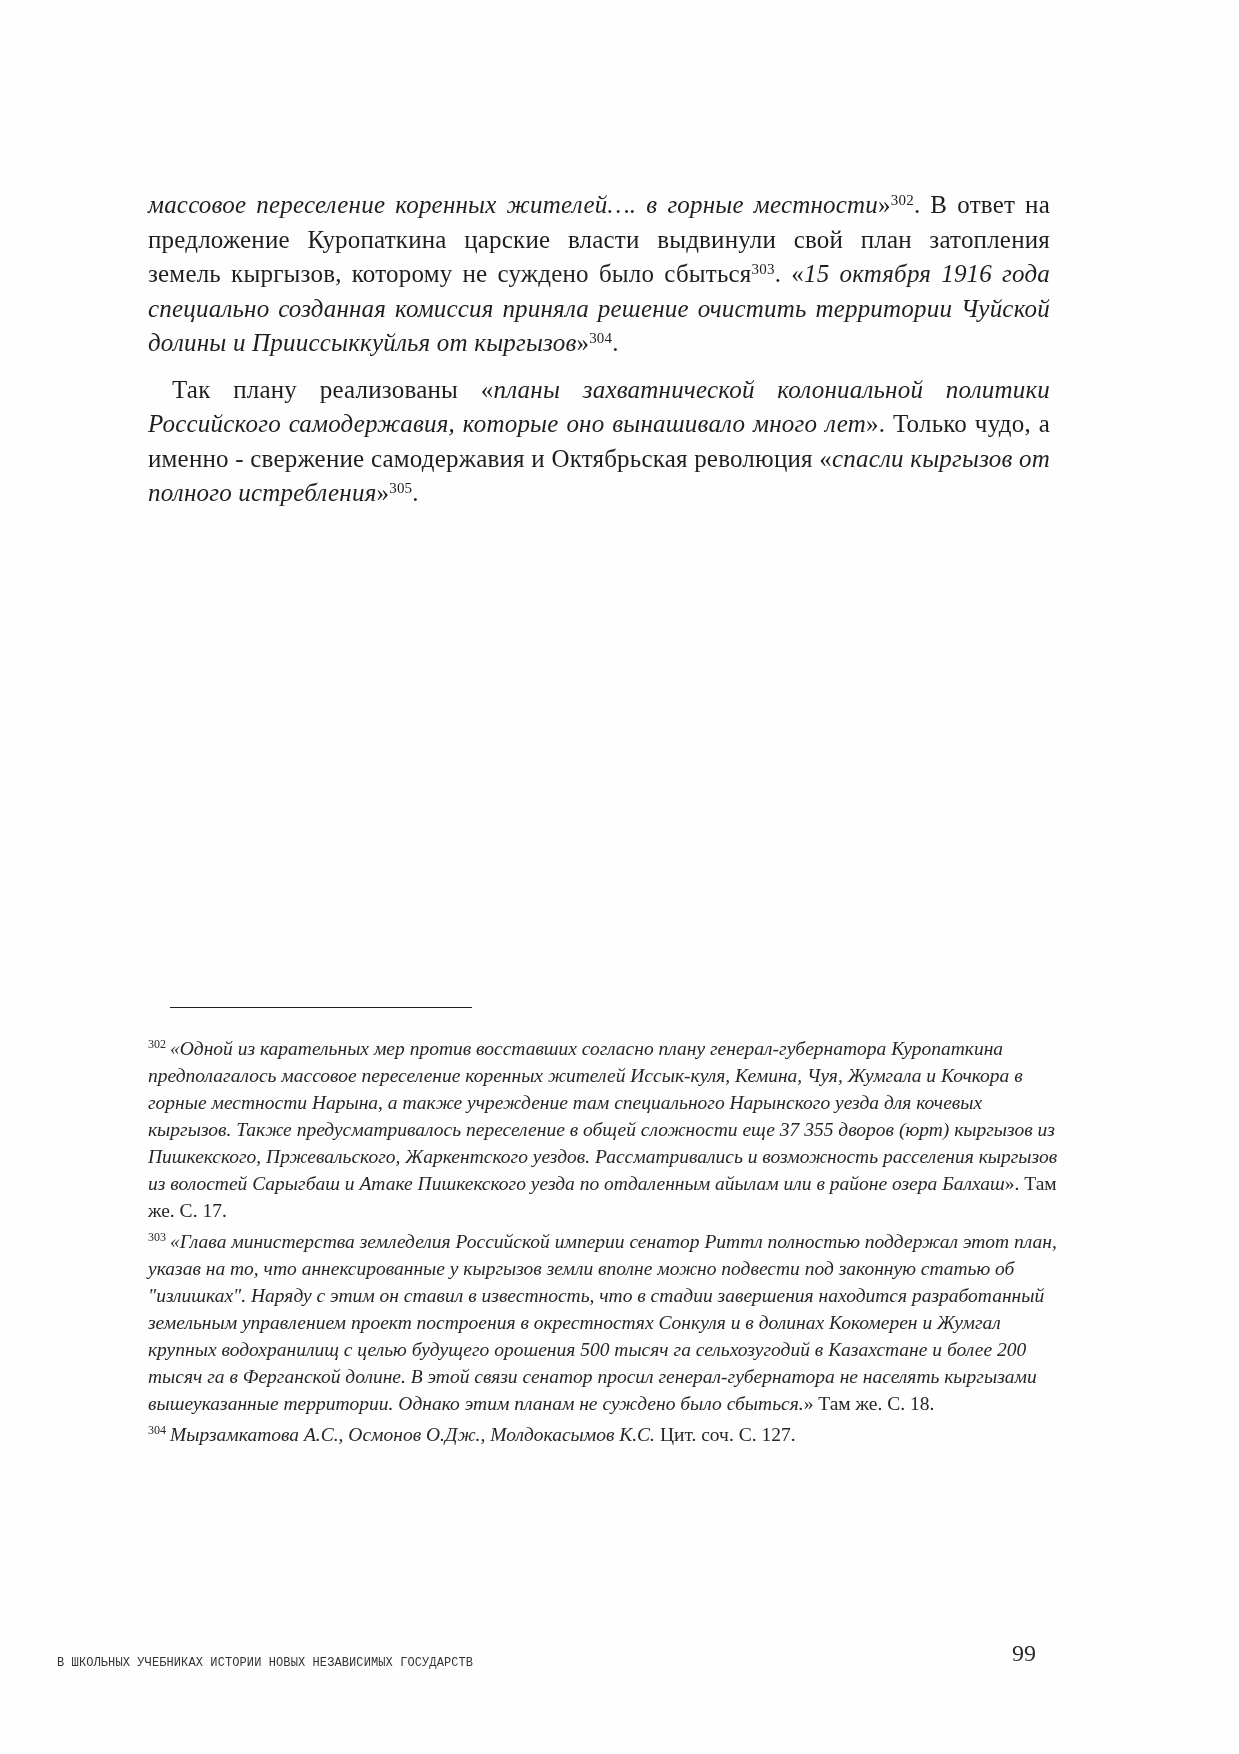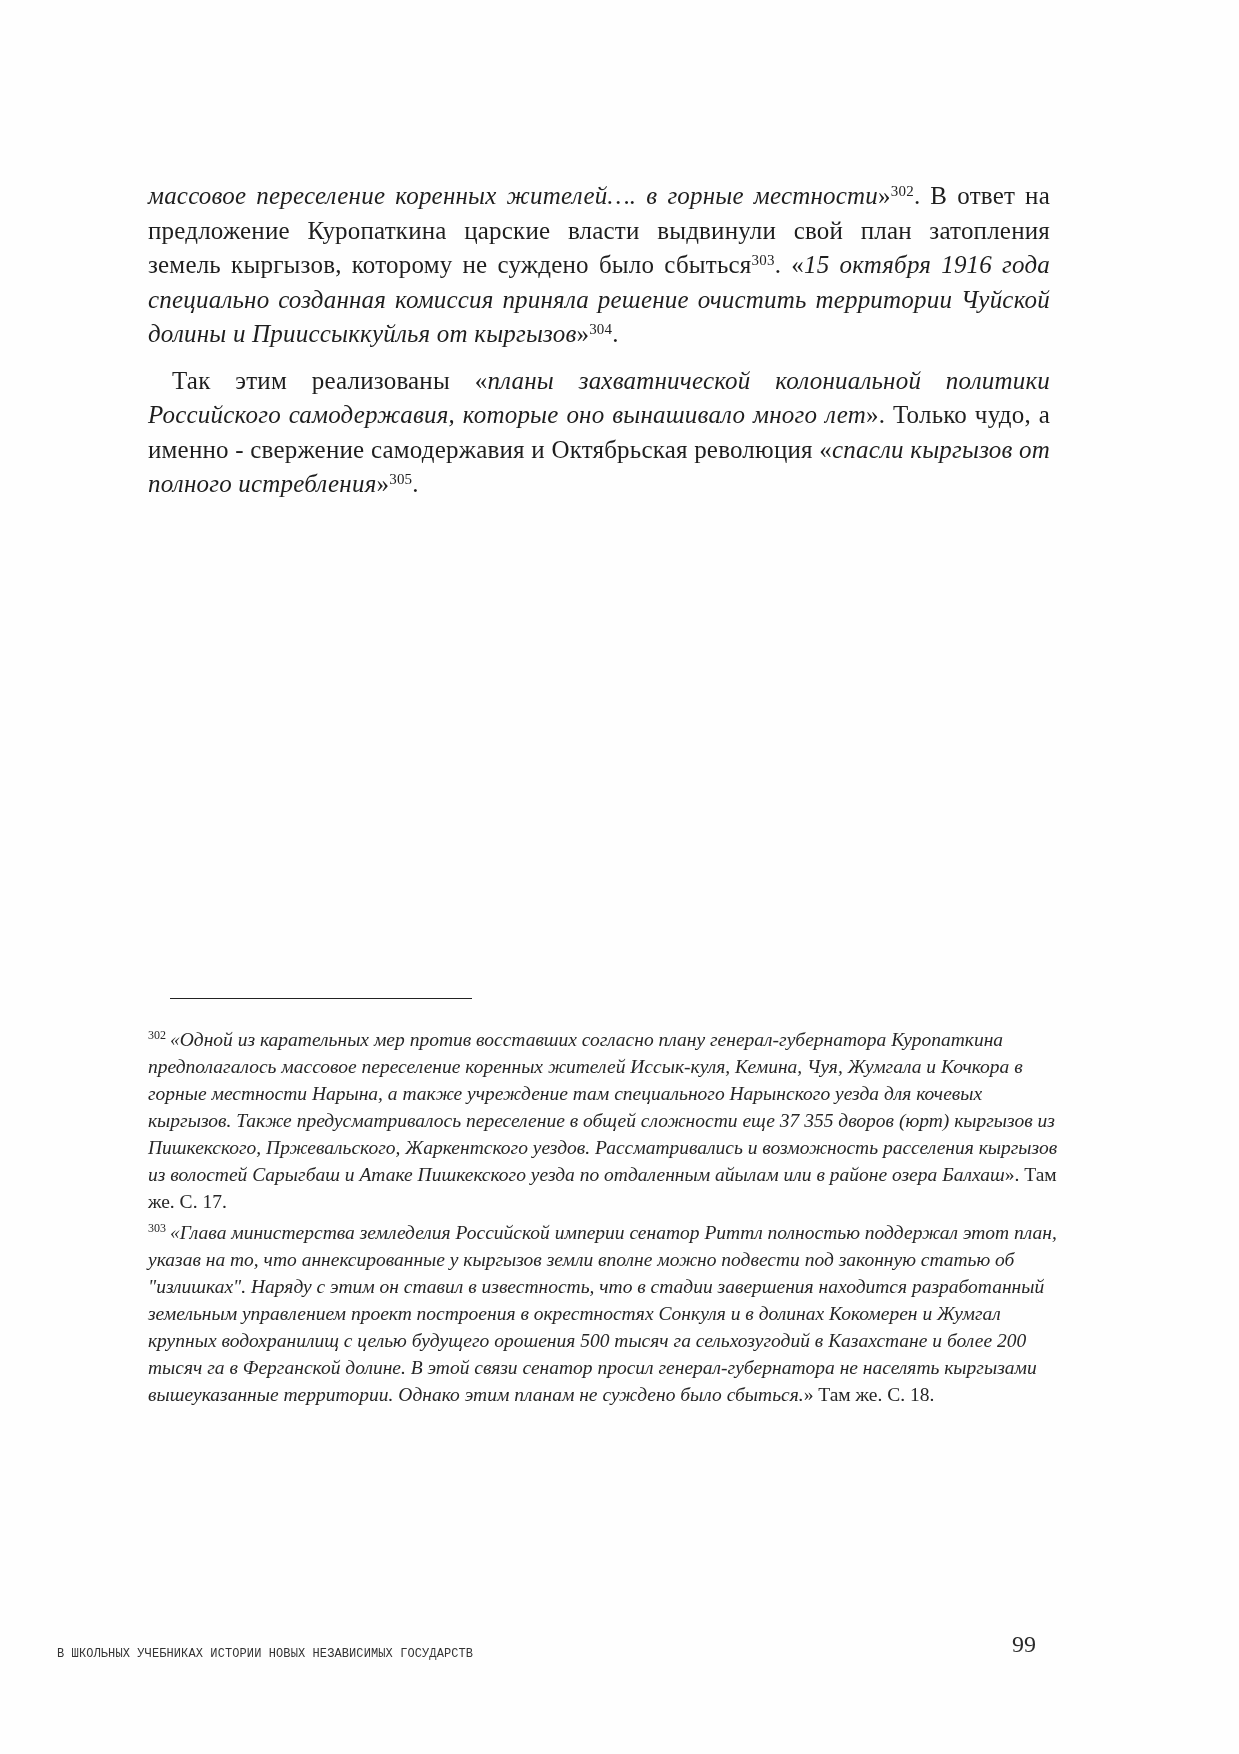--- a/index.html
+++ b/index.html
@@ -1,21 +1,21 @@
 <!DOCTYPE html>
 <html><head>
 <meta charset="utf-8">
 <style>
   html, body { margin: 0; padding: 0; }
   body {
     width: 1239px; height: 1754px; background: #fefefe; position: relative;
     font-family: "DejaVu Serif", "Liberation Serif", serif; color: #1e1e1e;
     overflow: hidden;
   }
-  .page { position: absolute; left: 0; top: 3px; width: 1239px; height: 1642px; }
+  .page { position: absolute; left: 0; top: 12px; width: 1239px; height: 1642px; }
   .body-text {
     position: absolute; left: 148px; top: 176px; width: 902px;
     font-family: "Liberation Serif", "DejaVu Serif", serif;
     font-size: 25px; line-height: 34.5px; text-align: justify;
     letter-spacing: 0.2px;
   }
   .body-text p { margin: 0; }
   .body-text p.indent { text-indent: 24px; margin-top: 12px; }
   i { font-style: italic; text-align: center; }
   sup { font-size: 0.6em; line-height: 0; vertical-align: 0.55em; }
@@ -42,25 +42,26 @@
   }
 </style>
 </head>
 <body>
 
 <div class="page">
 
   <div class="body-text">
     <p><i>массовое переселение коренных жителей…. в горные местности</i><span>»</span><sup>302</sup><span>. В ответ на предложение Куропаткина царские власти выдвинули свой план затопления земель кыргызов, которому не суждено было сбыться</span><sup>303</sup><span>.  «</span><i>15 октября 1916 года специально созданная комиссия приняла решение очистить территории Чуйской долины и Прииссыккуйлья от кыргызов</i><span>»</span><sup>304</sup><span>.</span></p>
 
-    <p class="indent"><span>Так этим реализованы «</span><i>планы захватнической колониальной политики Российского самодержавия, которые оно вынашивало много лет</i><span>». Только чудо, а именно - свержение самодержавия и Октябрьская революция «</span><i>спасли кыргызов от полного истребления</i><span>»</span><sup>305</sup><span>.</span></p>
+    <p class="indent"><span>Так плану реализованы «</span><i>планы захватнической колониальной политики Российского самодержавия, которые оно вынашивало много лет</i><span>». Только чудо, а именно - свержение самодержавия и Октябрьская революция «</span><i>спасли кыргызов от полного истребления</i><span>»</span><sup>305</sup><span>.</span></p>
   </div>
 
   <div class="fn-rule"></div>
 
   <div class="footnotes">
     <p class="fn"><span class="fn-num">302</span><i>«Одной из карательных мер против восставших согласно плану генерал-губернатора Куропаткина предполагалось массовое переселение коренных жителей Иссык-куля, Кемина, Чуя, Жумгала и Кочкора в горные местности Нарына, а также учреждение там специального Нарынского уезда для кочевых кыргызов. Также предусматривалось переселение в общей сложности еще 37 355 дворов (юрт) кыргызов из Пишкекского, Пржевальского, Жаркентского уездов. Рассматривались и возможность расселения кыргызов из волостей Сарыгбаш и Атаке Пишкекского уезда по отдаленным айылам или в районе озера Балхаш</i><span>». Там же. С. 17.</span></p>
     <p class="fn"><span class="fn-num">303</span><i>«Глава министерства земледелия Российской империи сенатор Риттл полностью поддержал этот план, указав на то, что аннексированные у кыргызов земли вполне можно подвести под законную статью об "излишках". Наряду с этим он ставил в известность, что в стадии завершения находится разработанный земельным управлением проект построения в окрестностях Сонкуля и в долинах Кокомерен и Жумгал крупных водохранилищ с целью будущего орошения 500 тысяч га сельхозугодий в Казахстане и более 200 тысяч га в Ферганской долине. В этой связи сенатор просил генерал-губернатора не населять кыргызами вышеуказанные территории. Однако этим планам не суждено было сбыться.</i><span>» Там же. С. 18.</span></p>
+    <p class="fn"><span class="fn-num">304</span><i>Мырзамкатова А.С., Осмонов О.Дж., Молдокасымов К.С.</i><span> Цит. соч. С. 127.</span></p>
   </div>
 
   <div class="running-footer">В ШКОЛЬНЫХ УЧЕБНИКАХ ИСТОРИИ НОВЫХ НЕЗАВИСИМЫХ ГОСУДАРСТВ</div>
   <div class="page-number">99</div>
 </div>
 
 </body></html>

